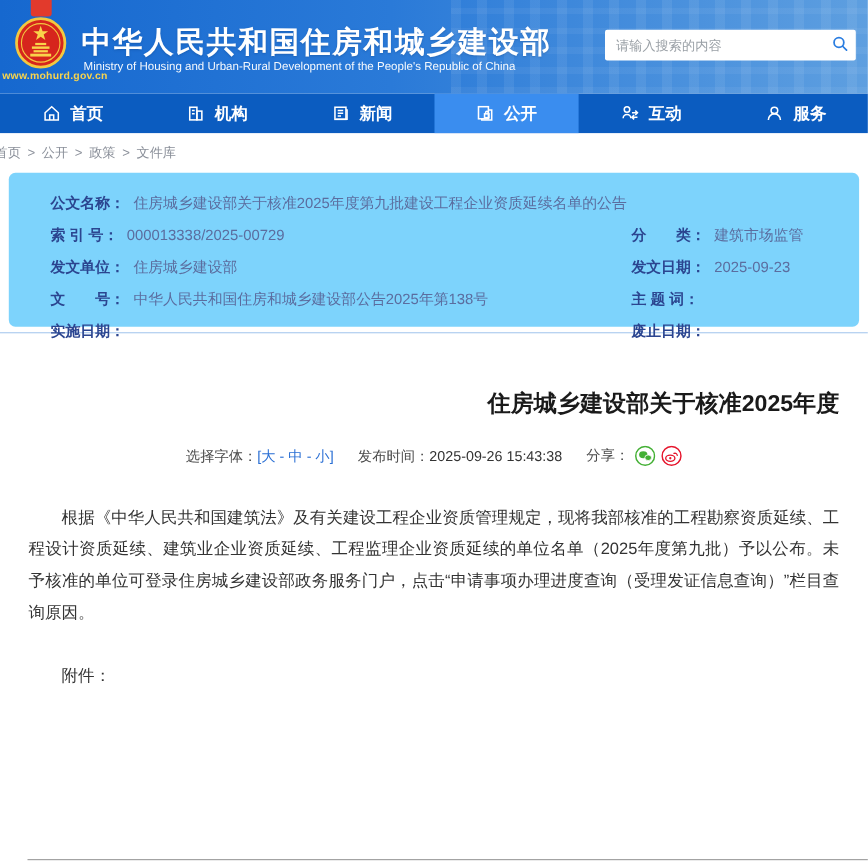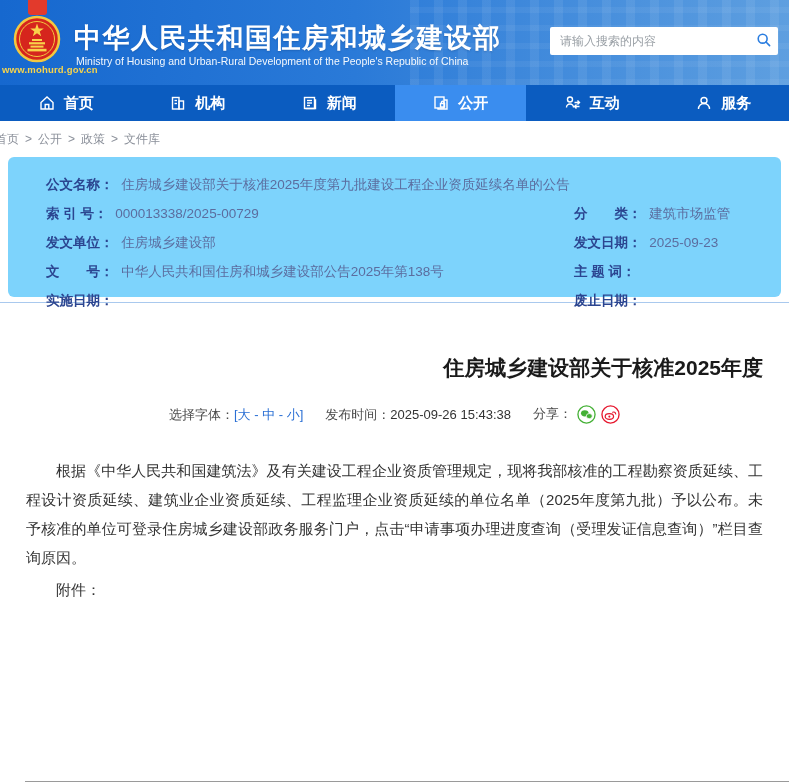--- a/index.html
+++ b/index.html
@@ -61,21 +61,21 @@
   .fs-group { color:#2a6fd4; margin-right:22px; }
   .fs-group .fs-link { color:#2a6fd4; cursor:pointer; }
   .pub-time { color:#333; }
   .pub-block { margin-right:22px; }
   .share-block { display:flex; align-items:flex-start; gap:5px; }
   .share-icon { width:19px; height:19px; cursor:pointer; display:inline-block; }
 
   .body-para { margin-top:32px; font-size:15px; color:#333; line-height:29px;
     text-indent:2em; text-align:justify; }
   .closing-para { margin-top:8px; font-size:15px; color:#333; line-height:29px; text-indent:2em; }
-  .attachments { margin-top:1px; display:flex; font-size:15px; color:#333; padding-left:2em; }
+  .attachments { margin-top:26px; display:flex; font-size:15px; color:#333; padding-left:2em; }
   .att-label { line-height:33px; font-weight:normal; }
   .att-list { display:flex; flex-direction:column; }
   .att-item { line-height:33px; cursor:pointer; }
 
   .footer-line { position:absolute; left:25px; right:0; bottom:2px; border-top:1px solid #9a9a9a; }
 </style>
 </head>
 <body>
 
 <div class="header">

